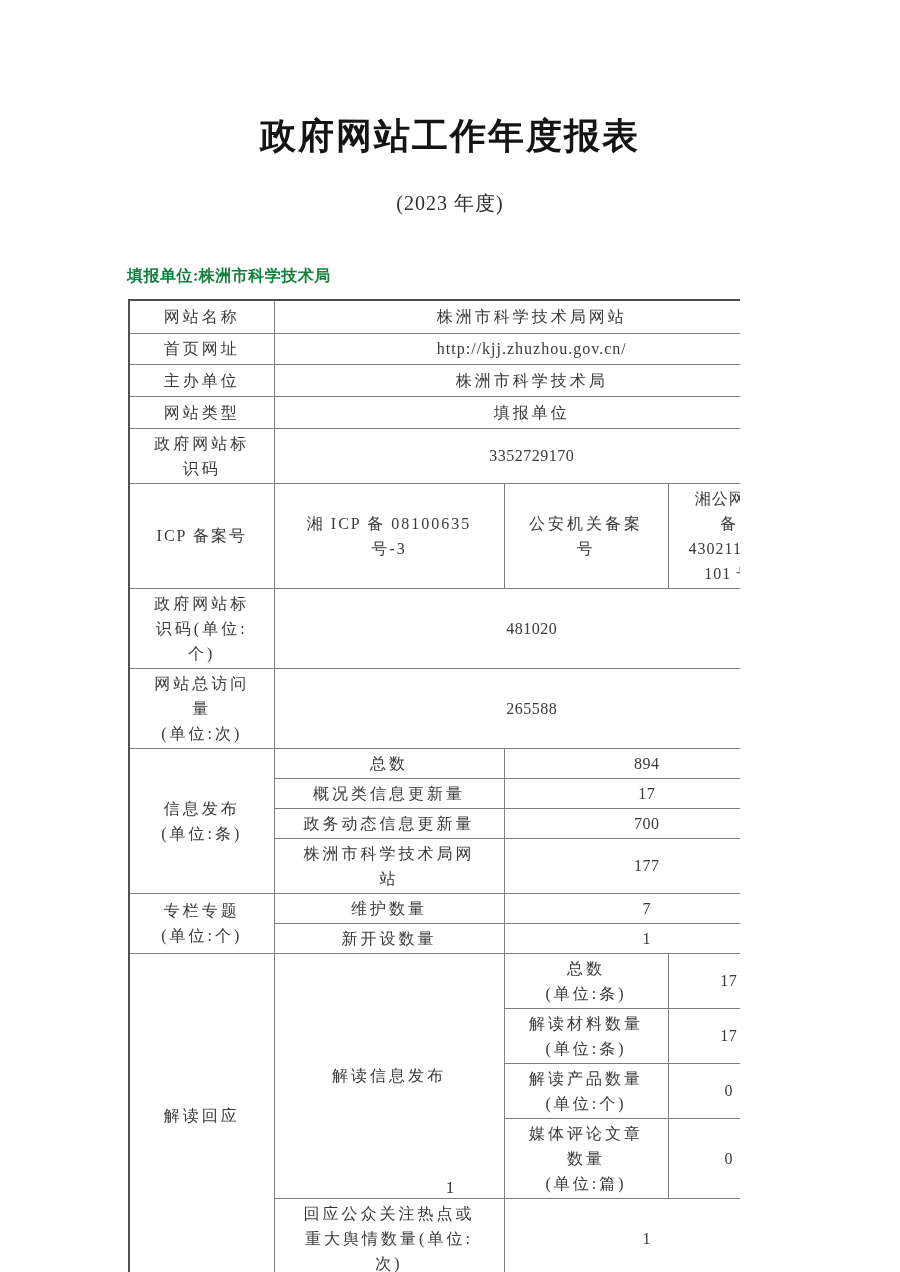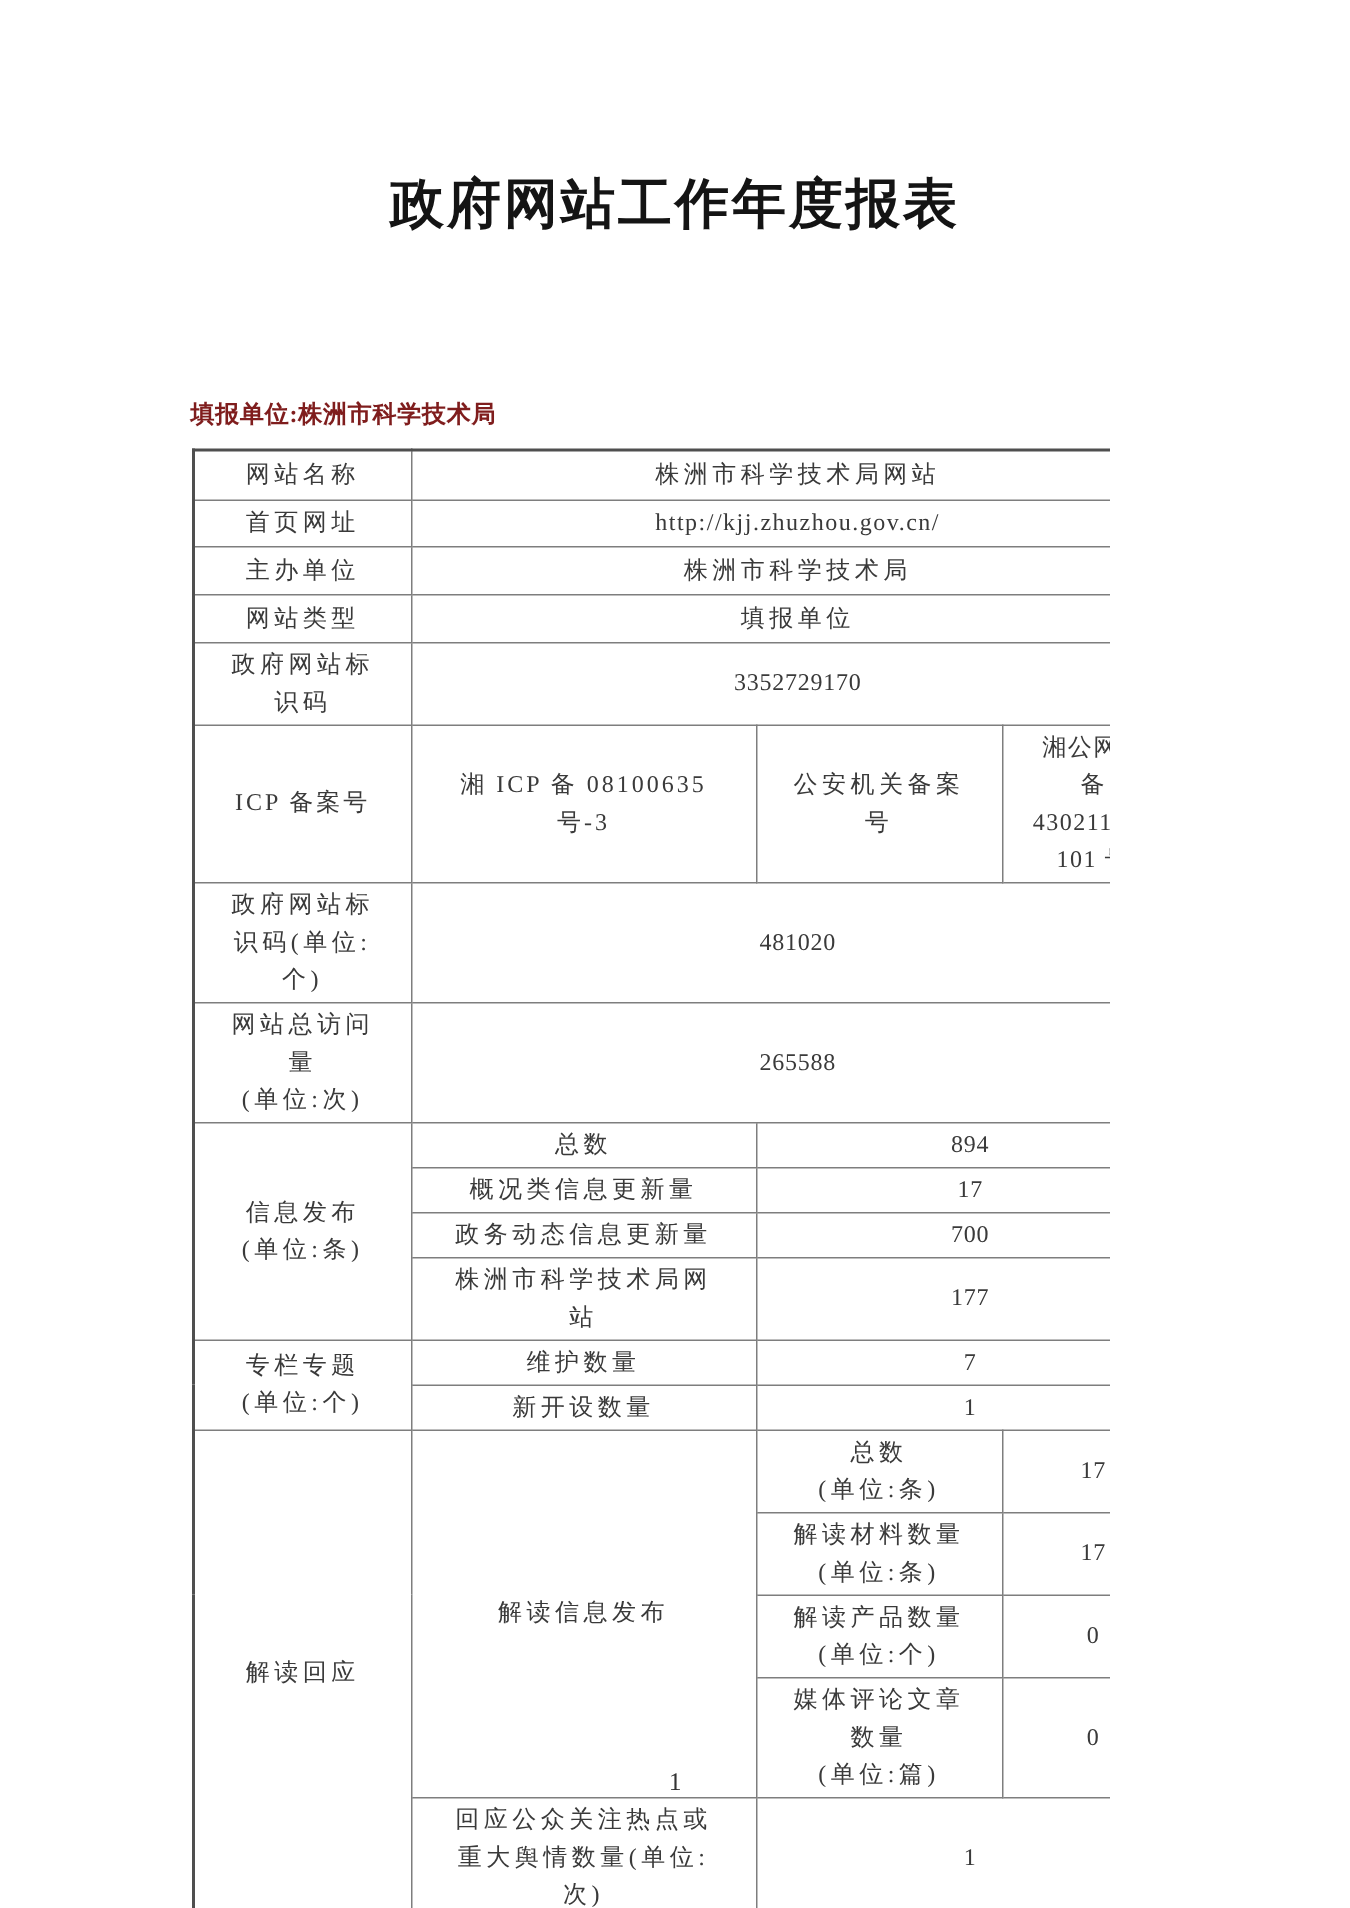--- a/index.html
+++ b/index.html
@@ -30,21 +30,21 @@
     font-size: 20px;
     letter-spacing: 1px;
     color: #2d2d2d;
   }
   .unit-line {
     position: absolute;
     top: 266px; left: 127px;
     font-size: 16px;
     font-weight: 700;
     letter-spacing: 0.5px;
-    color: #7f1d1d;
+    color: #15803d;
   }
   table.report {
     position: absolute;
     top: 299px; left: 128px;
     width: 661px;
     border-collapse: collapse;
     table-layout: fixed;
     border: 2px solid #4f4f4f;
   }
   table.report td {
@@ -70,20 +70,21 @@
     color: #333333;
   }
 </style>
 </head>
 <body>
 
 <div class="page">
 
   <h1 class="doc-title">政府网站工作年度报表</h1>
 
+  <div class="doc-subtitle">(2023 年度)</div>
 
   <div class="unit-line"><span>填报单位:</span><span>株洲市科学技术局</span></div>
 
   <table class="report">
     <colgroup>
       <col style="width:145px">
       <col style="width:230px">
       <col style="width:164px">
       <col style="width:122px">
     </colgroup>

